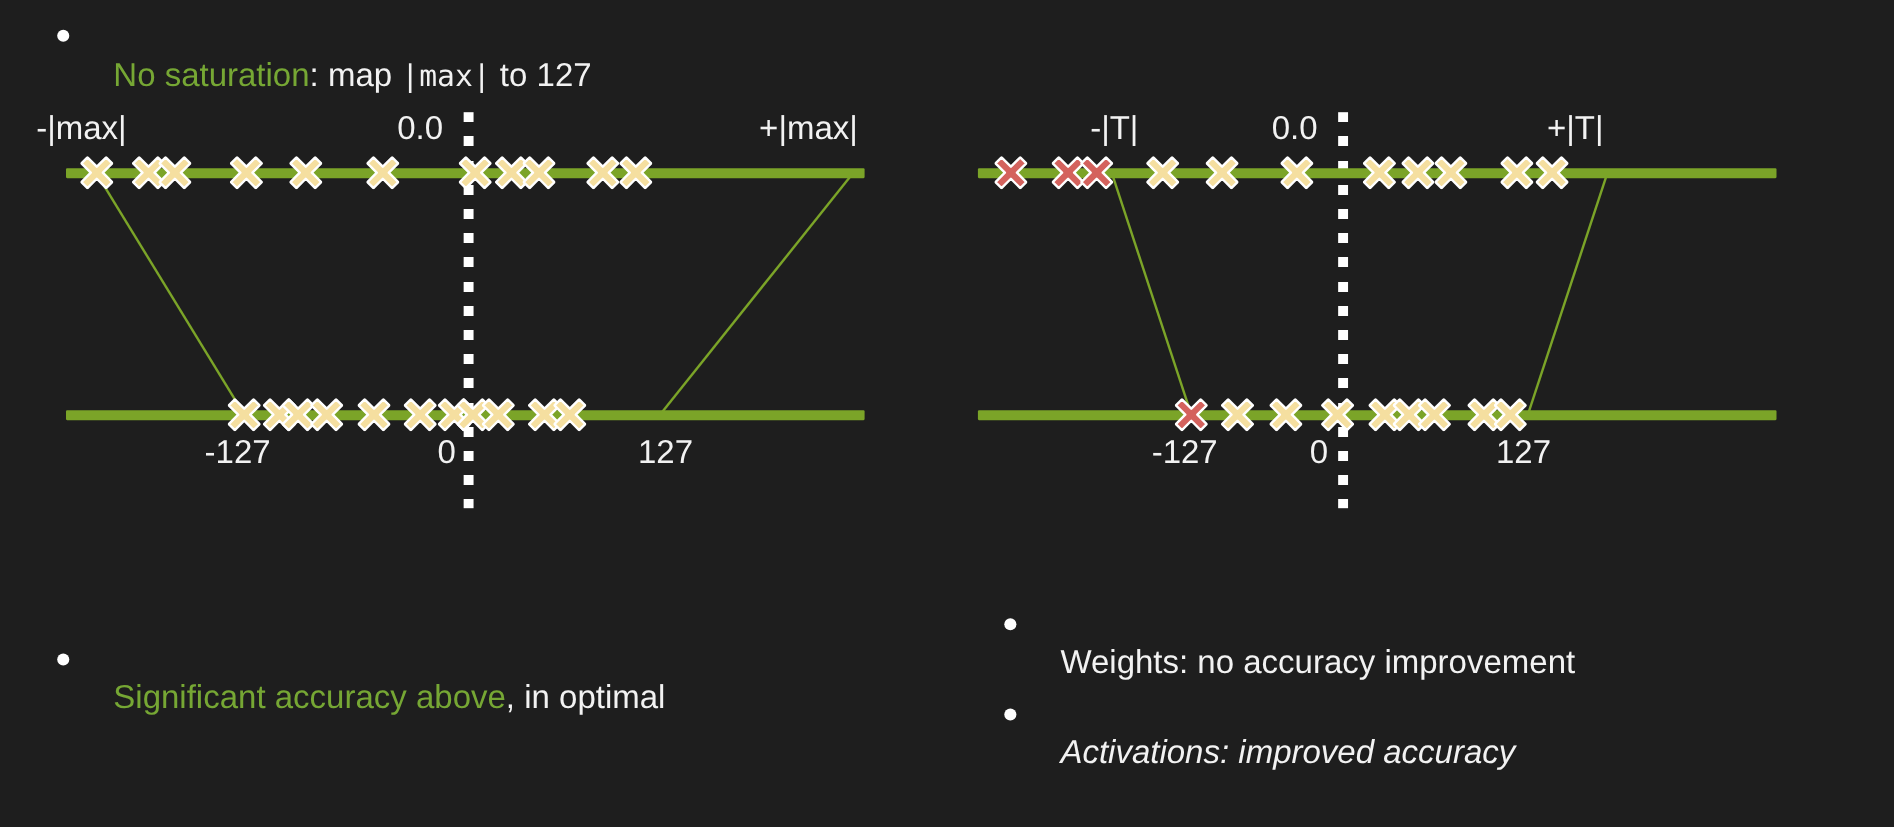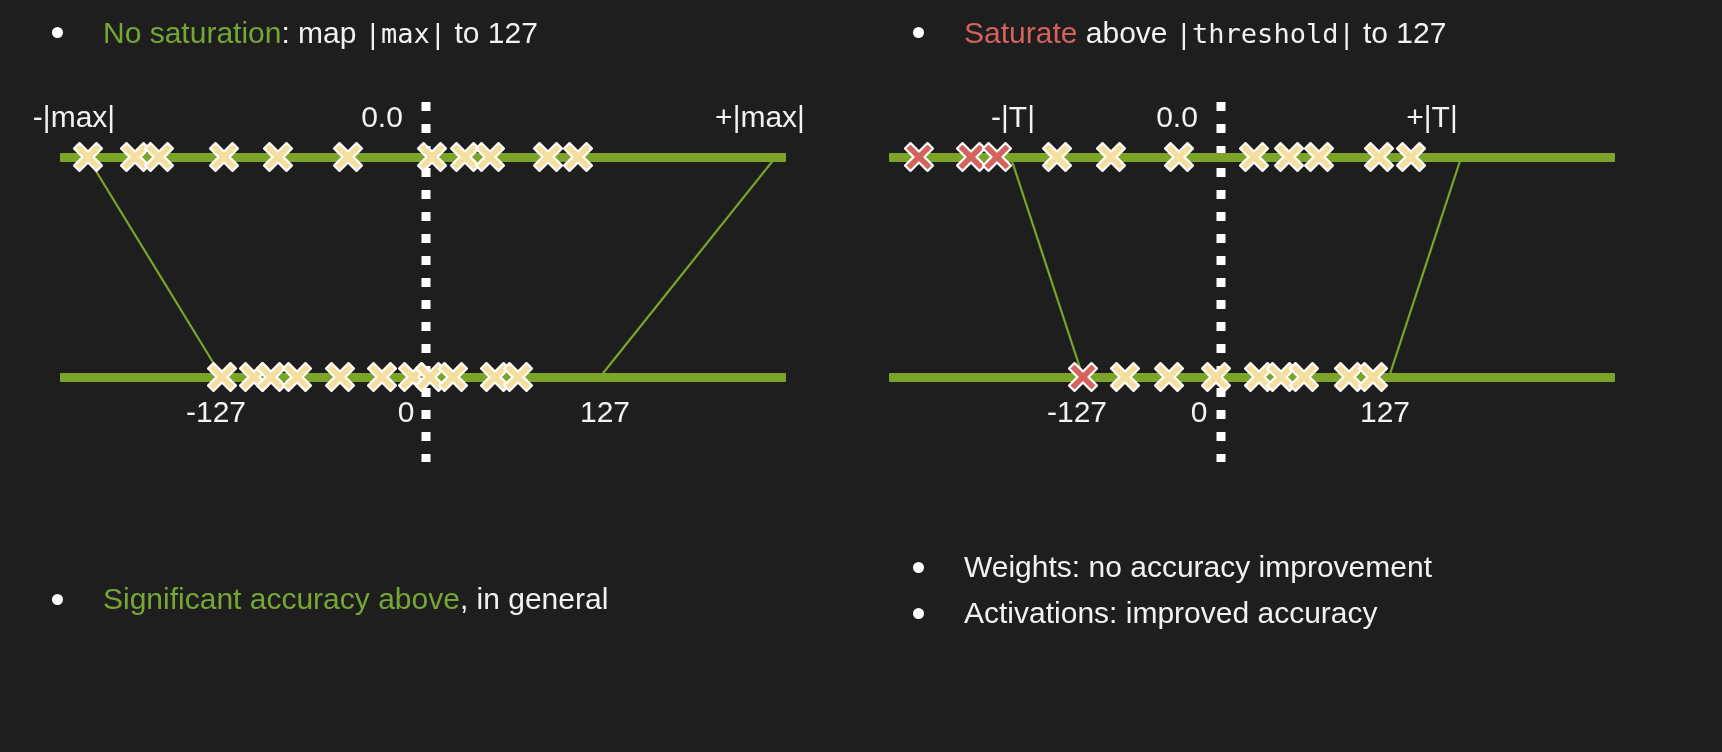--- a/index.html
+++ b/index.html
@@ -13,21 +13,21 @@
   .panel{position:absolute;top:0;width:861px;height:752px;}
   .panel-left{left:0;}
   .panel-right{left:861px;}
 
   .bullet-row{display:flex;align-items:flex-start;}
   .dot{
     width:11px;height:11px;border-radius:50%;
     background:#ffffff;flex:none;margin-top:14px;
   }
   .dot.green{background:#76a734;}
-  .bullet-text{margin-left:40px;font-size:30px;line-height:38px;color:#f2f2f2;white-space:nowrap;}
+  .bullet-text{margin-left:40px;font-size:30px;line-height:38px;color:#f2f2f2;white-space:nowrap;margin-top:36px;}
   .g{color:#76a734;}
   .r{color:#d4625d;}
   .mono{font-family:"DejaVu Sans Mono", monospace;font-size:27px;}
 
   
   .heading{position:absolute;top:14px;left:52px;}
   .heading .dot{margin-top:13px;}
 
   
   .diagram{position:absolute;left:0;top:82px;width:861px;height:360px;}
@@ -45,21 +45,21 @@
   .marker svg{display:block;width:30px;height:30px;}
   .dotline{
     position:absolute;width:9px;
     background-image:repeating-linear-gradient(
       to bottom,#ffffff 0 9px, transparent 9px 22px);
     transform:translateX(-50%);
   }
   .connector{position:absolute;left:0;top:0;width:861px;height:360px;overflow:visible;}
 
   .bottom-list{position:absolute;left:52px;}
-  .bottom-list .bullet-row + .bullet-row{margin-top:8px;}
+  .bottom-list .bullet-row + .bullet-row{margin-top:8px;font-style:italic;}
 </style>
 </head>
 <body>
 
 <div class="panel panel-left">
 
   <div class="heading">
     <div class="bullet-row">
       <div class="dot"></div>
       <div class="bullet-text">
@@ -70,21 +70,21 @@
 
   <div class="diagram">
 
     <svg class="connector" viewBox="0 0 861 360" preserveAspectRatio="none">
       <line x1="88" y1="76" x2="222" y2="295" stroke="#7ba428" stroke-width="2.2"></line>
       <line x1="775" y1="76" x2="600" y2="295" stroke="#7ba428" stroke-width="2.2"></line>
     </svg>
 
     <div class="axis-label" style="left:74px;top:18px;">-|max|</div>
     <div class="axis-label" style="left:382px;top:18px;">0.0</div>
-    <div class="axis-label" style="left:760px;top:18px;">+|max|</div>
+    <div class="axis-label" style="left:735px;top:18px;">+|max|</div>
 
     <div class="dotline" style="left:426px;top:20px;height:360px;"></div>
 
     <div class="axis-line" style="left:60px;top:71px;width:726px;"></div>
 
     <div class="axis-line" style="left:60px;top:291px;width:726px;"></div>
 
     <div id="left-top-markers">
         <div class="marker" style="left: 88px; top: 75px;">
           <svg viewBox="0 0 30 30">
@@ -202,36 +202,28 @@
 
     <div class="axis-label" style="left:216px;top:313px;">-127</div>
     <div class="axis-label" style="left:406px;top:313px;">0</div>
     <div class="axis-label" style="left:605px;top:313px;">127</div>
   </div>
 
   <div class="bottom-list" style="top:580px;">
     <div class="bullet-row">
       <div class="dot"></div>
       <div class="bullet-text">
-        <span class="g">Significant accuracy above</span><span>, in general</span>
+        <span class="g">Significant accuracy above</span><span>, in optimal</span>
       </div>
     </div>
   </div>
 </div>
 
 <div class="panel panel-right">
 
-  <div class="heading">
-    <div class="bullet-row">
-      <div class="dot"></div>
-      <div class="bullet-text">
-        <span class="r">Saturate</span><span> above </span><span class="mono">|threshold|</span><span> to 127</span>
-      </div>
-    </div>
-  </div>
 
   <div class="diagram">
 
     <svg class="connector" viewBox="0 0 861 360" preserveAspectRatio="none">
       <line x1="150" y1="76" x2="222" y2="295" stroke="#7ba428" stroke-width="2.2"></line>
       <line x1="600" y1="76" x2="528" y2="295" stroke="#7ba428" stroke-width="2.2"></line>
     </svg>
 
     <div class="axis-label" style="left:152px;top:18px;">-|T|</div>
     <div class="axis-label" style="left:316px;top:18px;">0.0</div>

